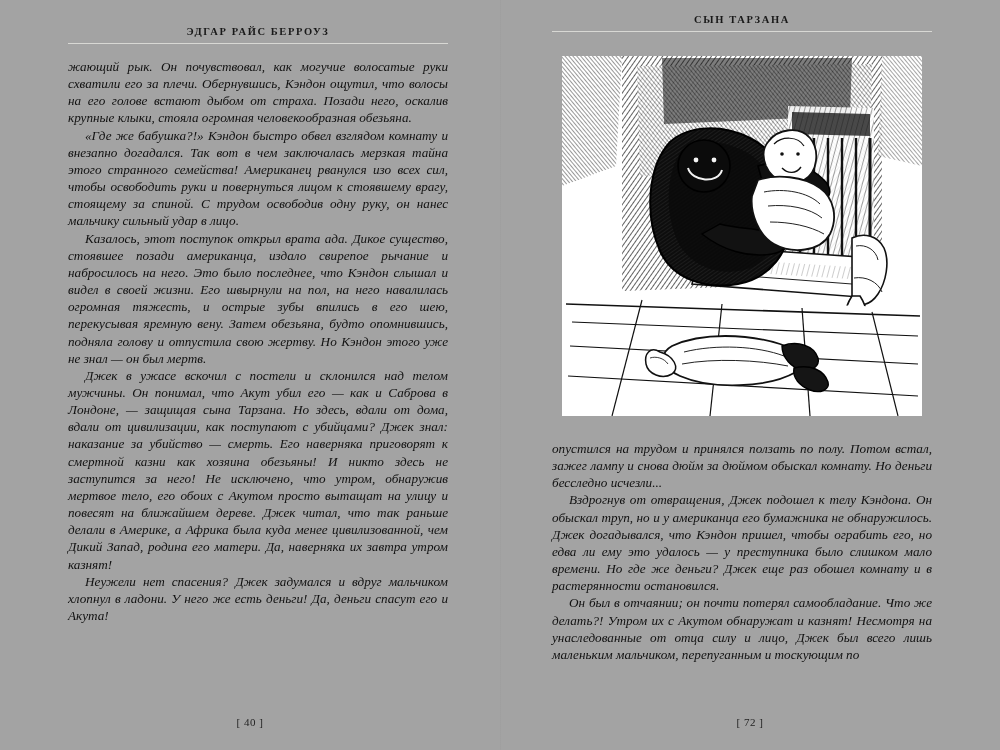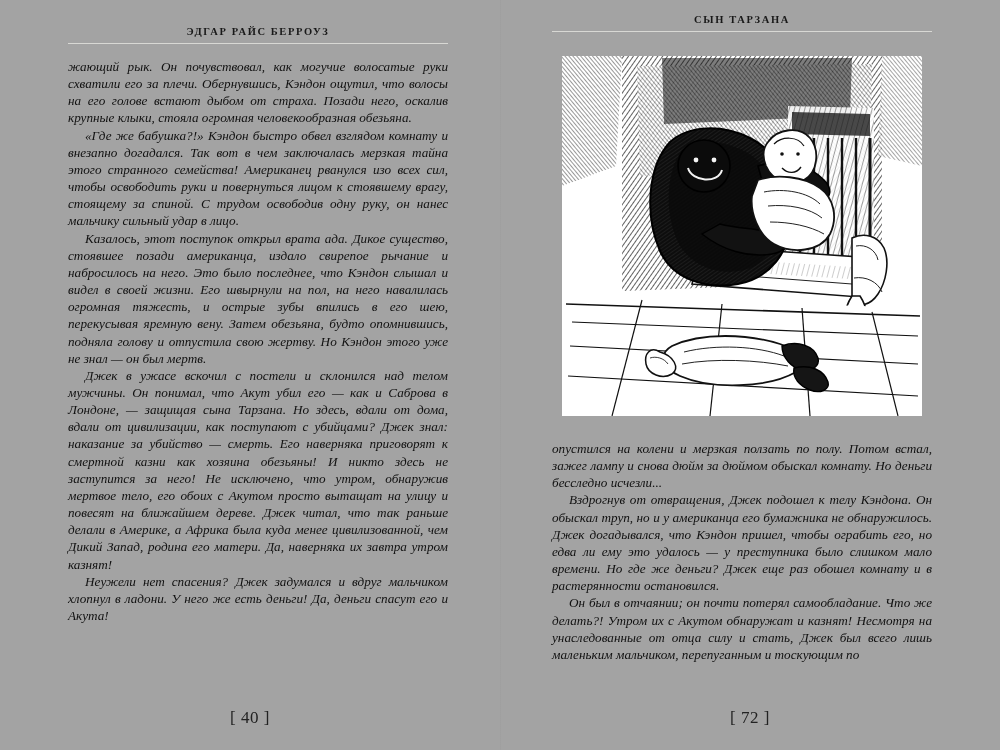--- a/index.html
+++ b/index.html
@@ -65,21 +65,21 @@
   }
   .body-text p.noindent {
     text-indent: 0;
   }
   .folio {
     position: absolute;
     bottom: 22px;
     left: 0;
     width: 100%;
     text-align: center;
-    font-size: 17px;
+    font-size: 11px;
     letter-spacing: 0.5px;
     color: #222;
     font-family: Liberation Serif, serif;
   }
   
   .illo {
     width: 100%;
     height: 380px;
     margin: 4px 0 14px 0;
     position: relative;
@@ -213,21 +213,21 @@
           <path d="M108 306 C98 300, 92 308, 94 318 C96 328, 110 334, 120 328 C128 322, 122 310, 108 306 Z" fill="#ffffff" stroke="#111" stroke-width="1.5"></path>
           <path d="M98 312 C104 310, 112 312, 116 318" stroke="#222" stroke-width="0.9" fill="none"></path>
 
           <path d="M10 10 L70 10 L64 120 L10 140 Z" fill="url(#hatchB)" opacity="0.8"></path>
           <path d="M330 10 L370 10 L370 120 L326 110 Z" fill="url(#hatchB)" opacity="0.7"></path>
         </g>
       </svg>
     </div>
 
     <div class="body-text">
-      <p class="noindent">опустился на колени и мерзкая ползать по полу. Потом встал, зажег лампу и снова дюйм за дюймом обыскал комнату. Но деньги бесследно исчезли...</p>
+      <p class="noindent">опустился на трудом и принялся ползать по полу. Потом встал, зажег лампу и снова дюйм за дюймом обыскал комнату. Но деньги бесследно исчезли...</p>
       <p>Вздрогнув от отвращения, Джек подошел к телу Кэндона. Он обыскал труп, но и у американца его бумажника не обнаружилось. Джек догадывался, что Кэндон пришел, чтобы ограбить его, но едва ли ему это удалось — у преступника было слишком мало времени. Но где же деньги? Джек еще раз обошел комнату и в растерянности остановился.</p>
-      <p>Он был в отчаянии; он почти потерял самообладание. Что же делать?! Утром их с Акутом обнаружат и казнят! Несмотря на унаследованные от отца силу и стать, Джек был всего лишь маленьким мальчиком, перепуганным и тоскующим по</p>
+      <p>Он был в отчаянии; он почти потерял самообладание. Что же делать?! Утром их с Акутом обнаружат и казнят! Несмотря на унаследованные от отца силу и лицо, Джек был всего лишь маленьким мальчиком, перепуганным и тоскующим по</p>
     </div>
     <div class="folio">[ 72 ]</div>
   </div>
 
   <div class="gutter-shadow"></div>
 </div>
 
 </body></html>

